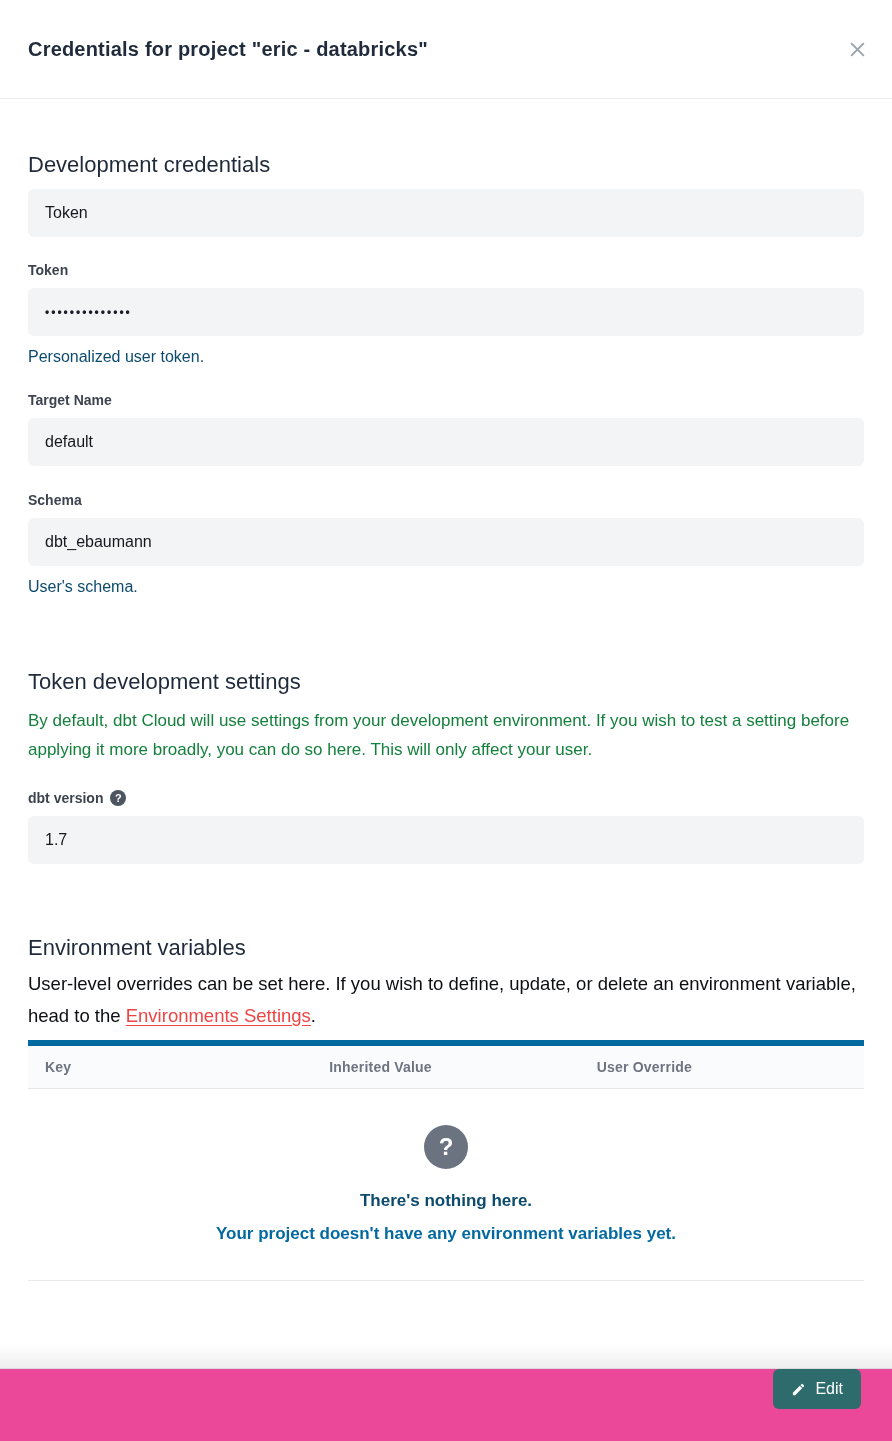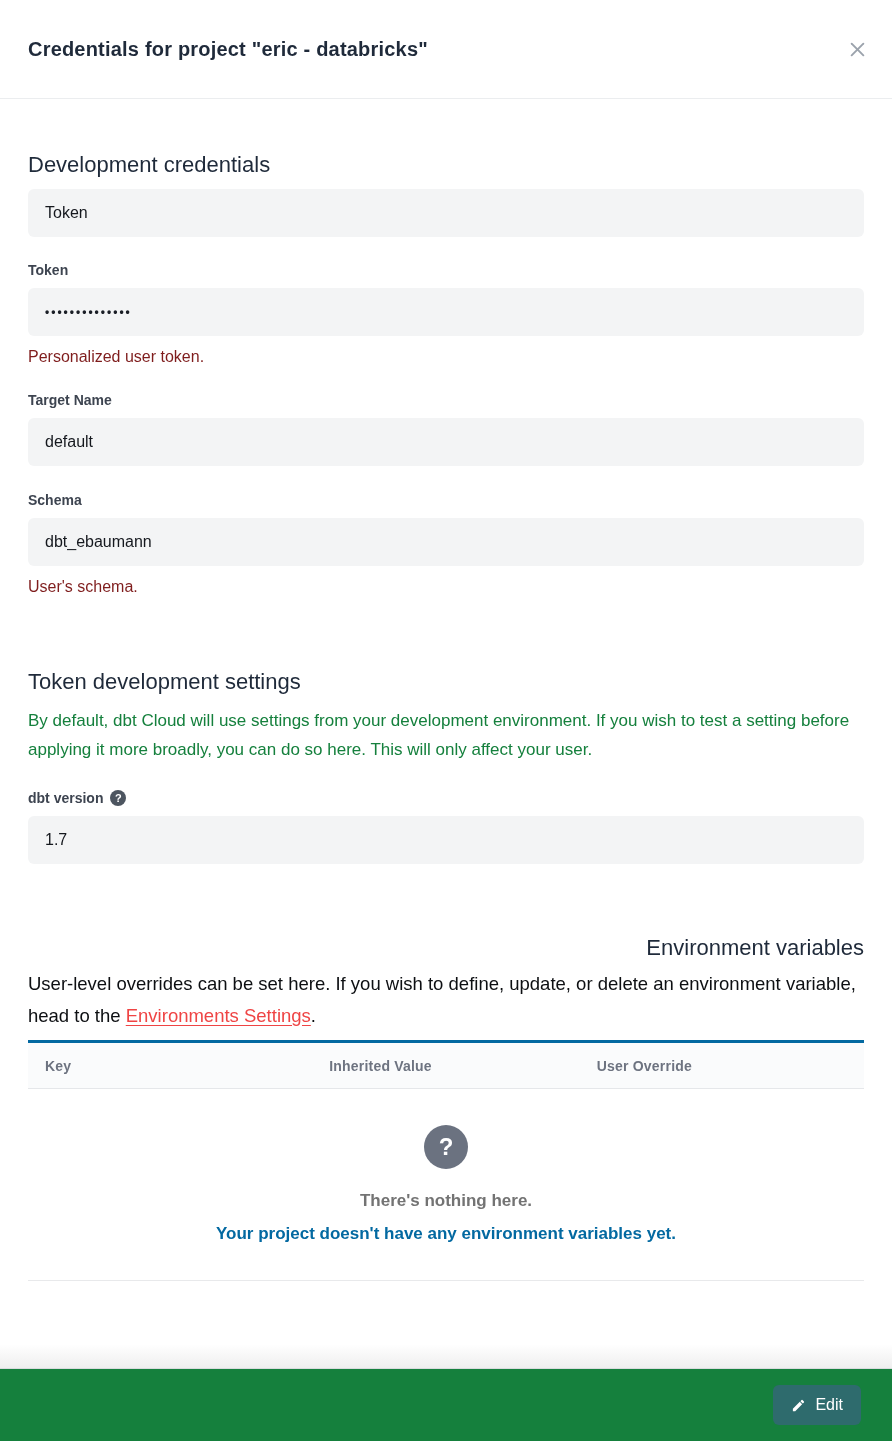--- a/index.html
+++ b/index.html
@@ -29,36 +29,36 @@
   .close-btn svg { width: 17px; height: 17px; }
 
   
   .content { padding: 0 28px; }
 
   .section-heading {
     font-size: 22px; font-weight: 400; color: #1f2a3a; margin: 0; line-height: 28px;
   }
   .mt-first { margin-top: 52px; }
   .mt-section { margin-top: 72px; }
-  .mt-section-env { margin-top: 70px; text-align: right; }
+  .mt-section-env { margin-top: 70px; }
 
   .field-label {
     margin-top: 26px;
     font-size: 14px; font-weight: 700; color: #3d4450;
     display: flex; align-items: center; gap: 7px;
   }
   .field-box {
     margin-top: 10px; height: 48px;
     background: #f3f4f5; border-radius: 6px;
     display: flex; align-items: center;
     padding: 0 17px;
     font-size: 16px; color: #15181e;
   }
   .field-box.masked { font-size: 12px; letter-spacing: 2px; font-weight: 700; color: #1a1e26; }
-  .field-helper { margin-top: 12px; font-size: 16px; color: #7f1d1d; }
+  .field-helper { margin-top: 12px; font-size: 16px; color: #0c4a6e; }
 
   .section-desc {
     margin-top: 10px; font-size: 17px; line-height: 29px; color: #15803d; max-width: 842px;
   }
   .help-icon {
     width: 16px; height: 16px; border-radius: 50%;
     background: #4d5560; color: #ffffff;
     font-size: 11px; font-weight: 700;
     display: inline-flex; align-items: center; justify-content: center;
     cursor: pointer;
@@ -67,43 +67,43 @@
   .env-desc {
     margin-top: 6px; font-size: 18.5px; line-height: 32px; color: #0d0f12; max-width: 842px;
   }
   .env-link { color: #ef4444; text-decoration: underline; text-underline-offset: 3px; cursor: pointer; }
 
   .env-table-header {
     margin-top: 8px; height: 49px;
     display: grid; grid-template-columns: 34% 32% 34%;
     align-items: center;
     background: #fafbfc;
-    border-top: 3px solid #0369a1;
+    border-top: 6px solid #0369a1;
     border-bottom: 1px solid #e5e7ea;
   }
   .env-th { padding-left: 17px; font-size: 14px; font-weight: 700; color: #6d7380; letter-spacing: .2px; }
 
   .empty-state { text-align: center; padding-top: 36px; }
   .empty-icon {
     width: 44px; height: 44px; border-radius: 50%;
     background: #6b7280; color: #ffffff;
     font-size: 24px; font-weight: 700;
     display: inline-flex; align-items: center; justify-content: center;
   }
-  .empty-title { margin-top: 22px; font-size: 17px; font-weight: 700; color: #737373; }
+  .empty-title { margin-top: 22px; font-size: 17px; font-weight: 700; color: #0c4a6e; }
   .empty-sub { margin-top: 13px; font-size: 17px; color: #0369a1; font-weight: bold; }
 
   .section-divider { margin-top: 36px; border: none; border-top: 1px solid #e8e9eb; }
 
   
   .modal-footer {
     position: absolute; left: 0; right: 0; bottom: 0; height: 73px;
-    background: #15803d;
+    background: #ec4899;
     border-top: 1px solid #d9dbde;
-    display: flex; align-items: center; justify-content: flex-end;
+    display: flex; align-items: flex-start; justify-content: flex-end;
     padding: 0 31px;
   }
   .modal-footer::before {
     content: ""; position: absolute; left: 0; right: 0; top: -25px; height: 24px;
     background: linear-gradient(to bottom, rgba(23,24,24,0), rgba(23,24,24,0.07));
     pointer-events: none;
   }
   .edit-btn {
     background: #2e6b6d; color: #ffffff;
     border: none; border-radius: 6px;

